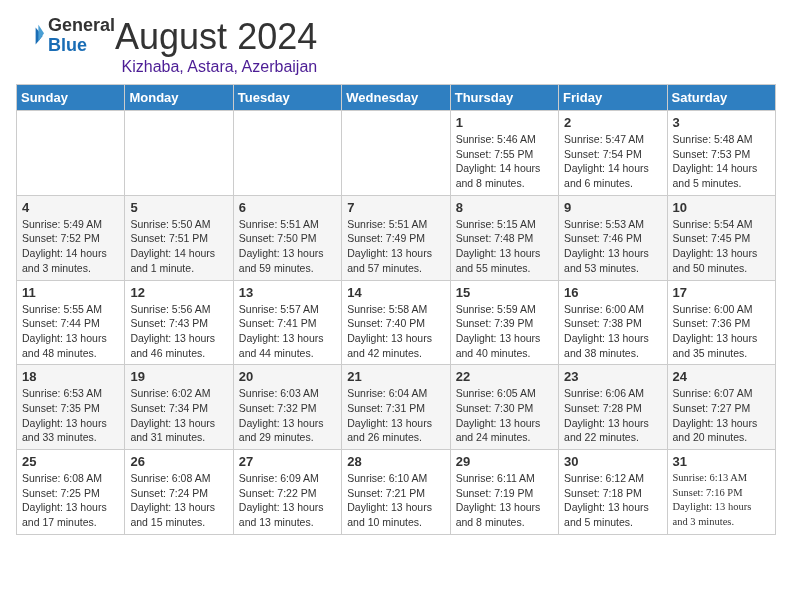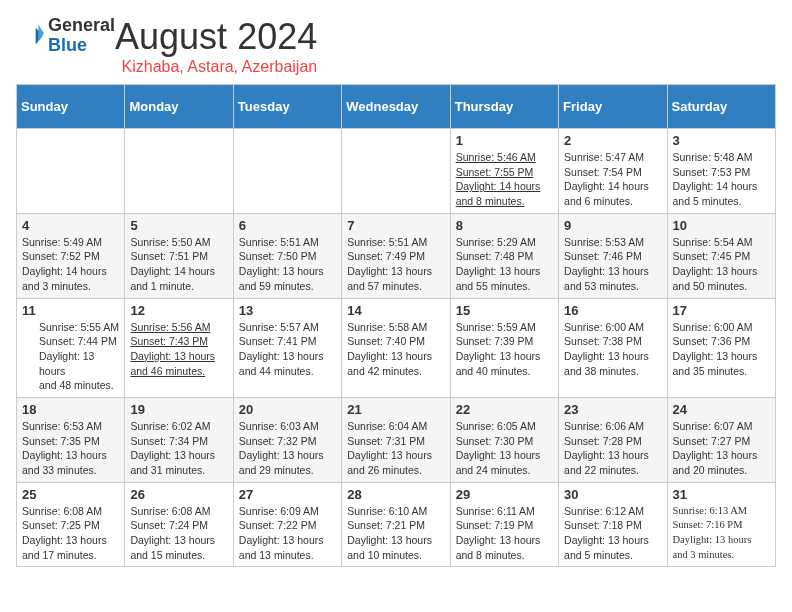--- a/index.html
+++ b/index.html
@@ -34,32 +34,32 @@
     .title-block {
       text-align: right;
     }
     .month-year {
       font-size: 36px;
       color: #333;
       font-weight: 300;
     }
     .location {
       font-size: 16px;
-      color: #ef4444;
+      color: #4c1d95;
     }
     table {
       width: 100%;
       border-collapse: collapse;
       table-layout: fixed;
     }
     thead tr th {
       background-color: #2f7fc1;
       color: #fff;
       font-size: 13px;
-      padding: 14px 4px;
+      padding: 5px 4px;
       text-align: left;
       border: 1px solid #ccc;
     }
     tbody tr td {
       vertical-align: top;
       border: 1px solid #ccc;
       padding: 4px 5px;
       font-size: 11px;
       color: #333;
       height: 80px;
@@ -118,21 +118,21 @@
       </tr>
   </thead>
   <tbody id="calendar-body">
   <tr>
         <td class="empty-cell"></td>
         <td class="empty-cell"></td>
         <td class="empty-cell"></td>
         <td class="empty-cell"></td>
         <td>
           <span class="day-num">1</span>
-          <div class="day-info" style="white-space: pre-line; text-decoration: underline;">Sunrise: 5:46 AM
+          <div class="day-info" style="white-space: pre-line;">Sunrise: 5:46 AM
 Sunset: 7:55 PM
 Daylight: 14 hours
 and 8 minutes.</div>
         </td>
         <td>
           <span class="day-num">2</span>
           <div class="day-info" style="white-space: pre-line;">Sunrise: 5:47 AM
 Sunset: 7:54 PM
 Daylight: 14 hours
 and 6 minutes.</div>
@@ -169,21 +169,21 @@
         </td>
         <td>
           <span class="day-num">7</span>
           <div class="day-info" style="white-space: pre-line;">Sunrise: 5:51 AM
 Sunset: 7:49 PM
 Daylight: 13 hours
 and 57 minutes.</div>
         </td>
         <td>
           <span class="day-num">8</span>
-          <div class="day-info" style="white-space: pre-line;">Sunrise: 5:29 AM
+          <div class="day-info" style="white-space: pre-line;">Sunrise: 5:15 AM
 Sunset: 7:48 PM
 Daylight: 13 hours
 and 55 minutes.</div>
         </td>
         <td>
           <span class="day-num">9</span>
           <div class="day-info" style="white-space: pre-line;">Sunrise: 5:53 AM
 Sunset: 7:46 PM
 Daylight: 13 hours
 and 53 minutes.</div>
@@ -192,28 +192,28 @@
           <span class="day-num">10</span>
           <div class="day-info" style="white-space: pre-line;">Sunrise: 5:54 AM
 Sunset: 7:45 PM
 Daylight: 13 hours
 and 50 minutes.</div>
         </td>
       </tr>
       <tr>
         <td>
           <span class="day-num">11</span>
-          <div class="day-info" style="white-space: pre-line; margin-left: 17px;">Sunrise: 5:55 AM
+          <div class="day-info" style="white-space: pre-line;">Sunrise: 5:55 AM
 Sunset: 7:44 PM
 Daylight: 13 hours
 and 48 minutes.</div>
         </td>
         <td>
           <span class="day-num">12</span>
-          <div class="day-info" style="white-space: pre-line; text-decoration: underline;">Sunrise: 5:56 AM
+          <div class="day-info" style="white-space: pre-line;">Sunrise: 5:56 AM
 Sunset: 7:43 PM
 Daylight: 13 hours
 and 46 minutes.</div>
         </td>
         <td>
           <span class="day-num">13</span>
           <div class="day-info" style="white-space: pre-line;">Sunrise: 5:57 AM
 Sunset: 7:41 PM
 Daylight: 13 hours
 and 44 minutes.</div>

